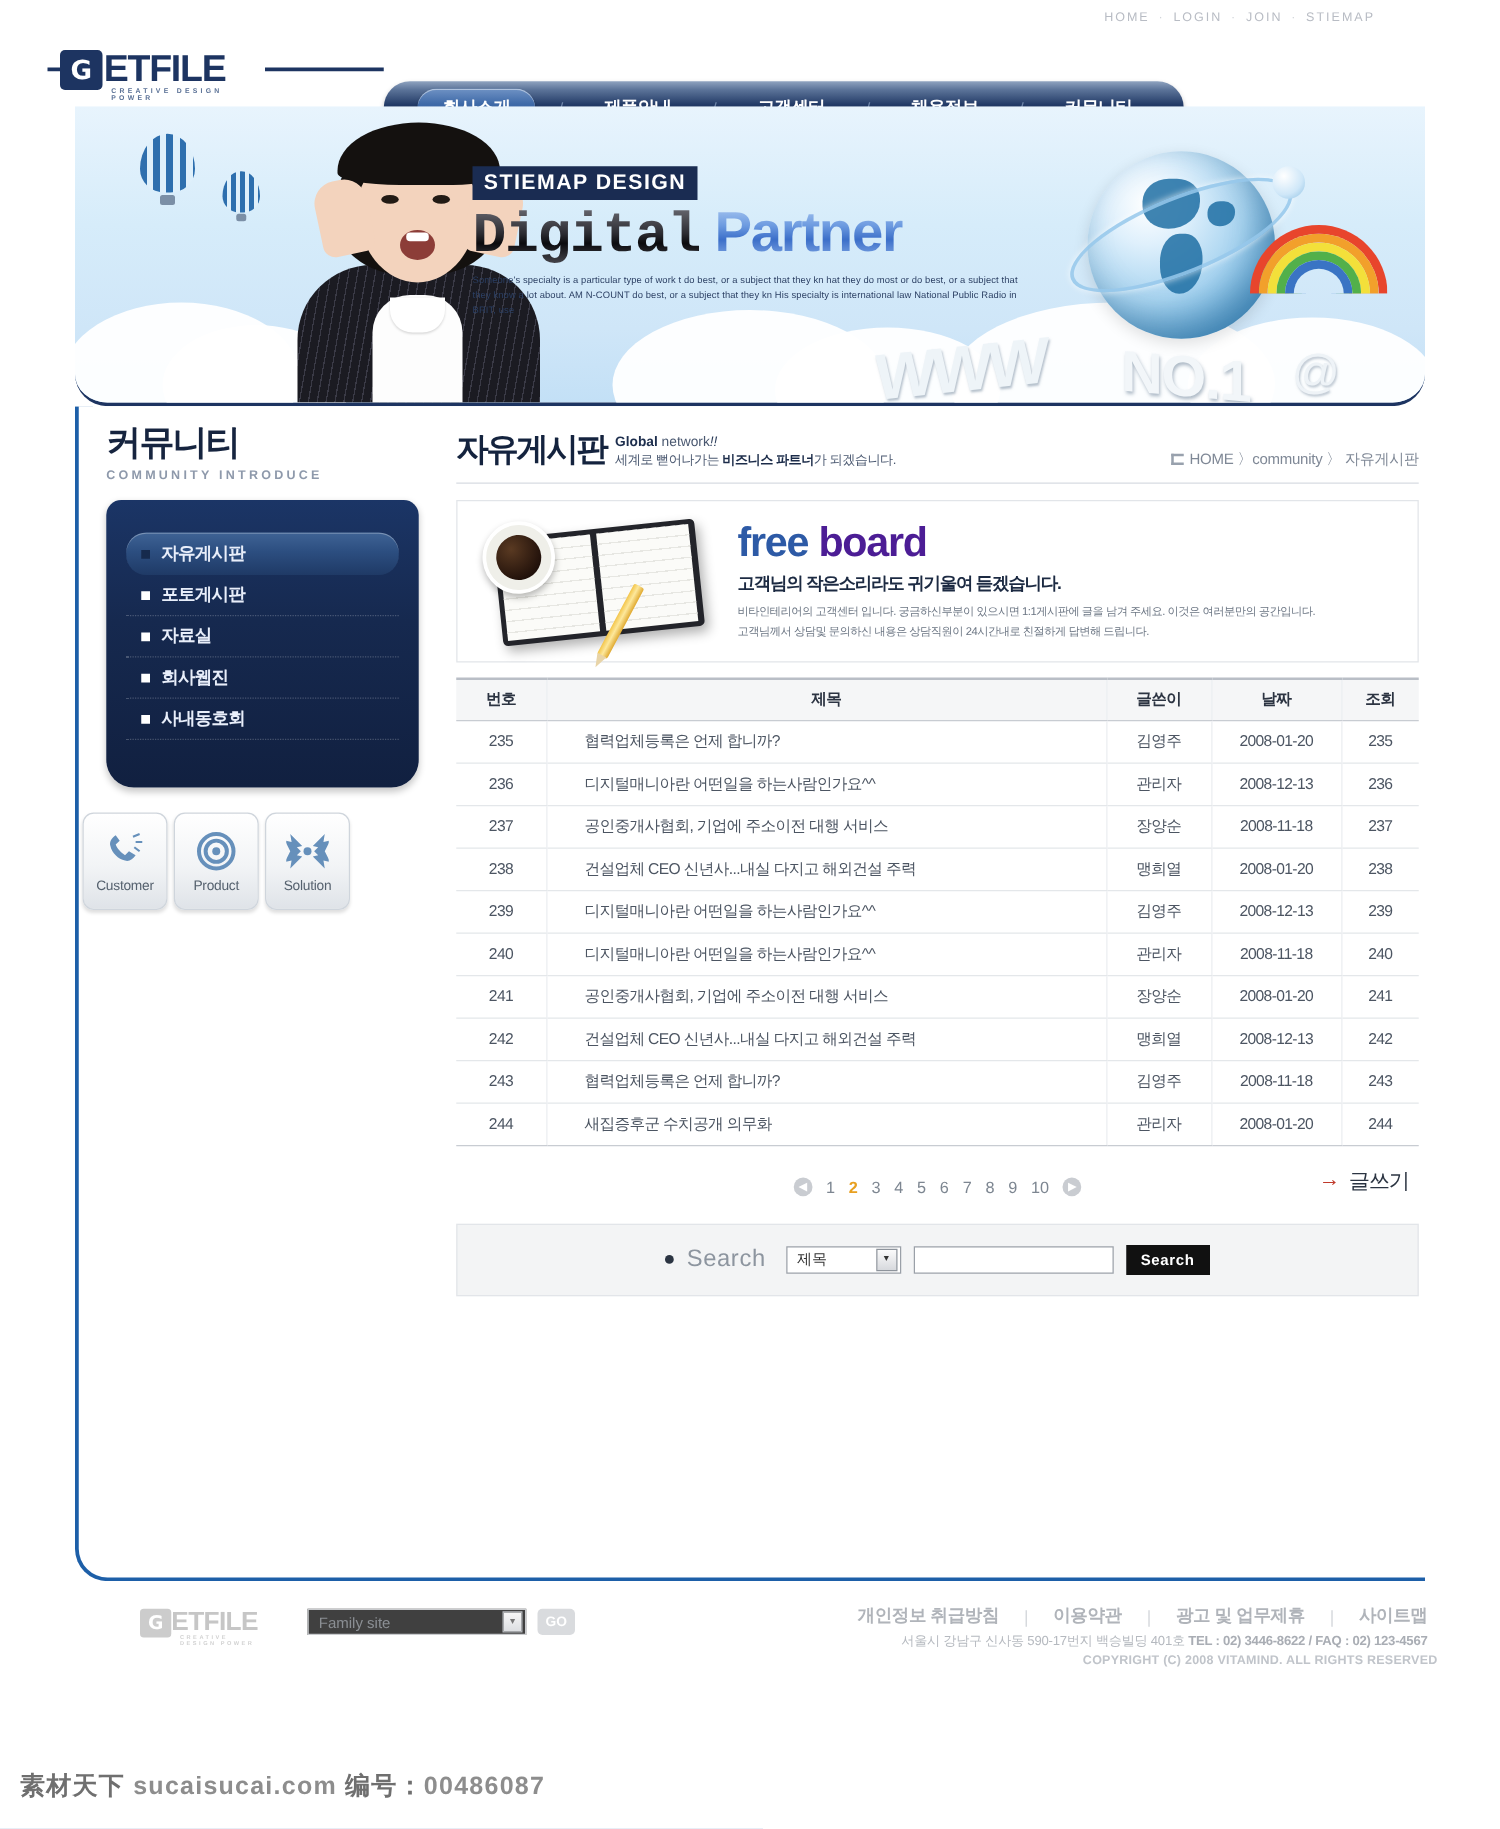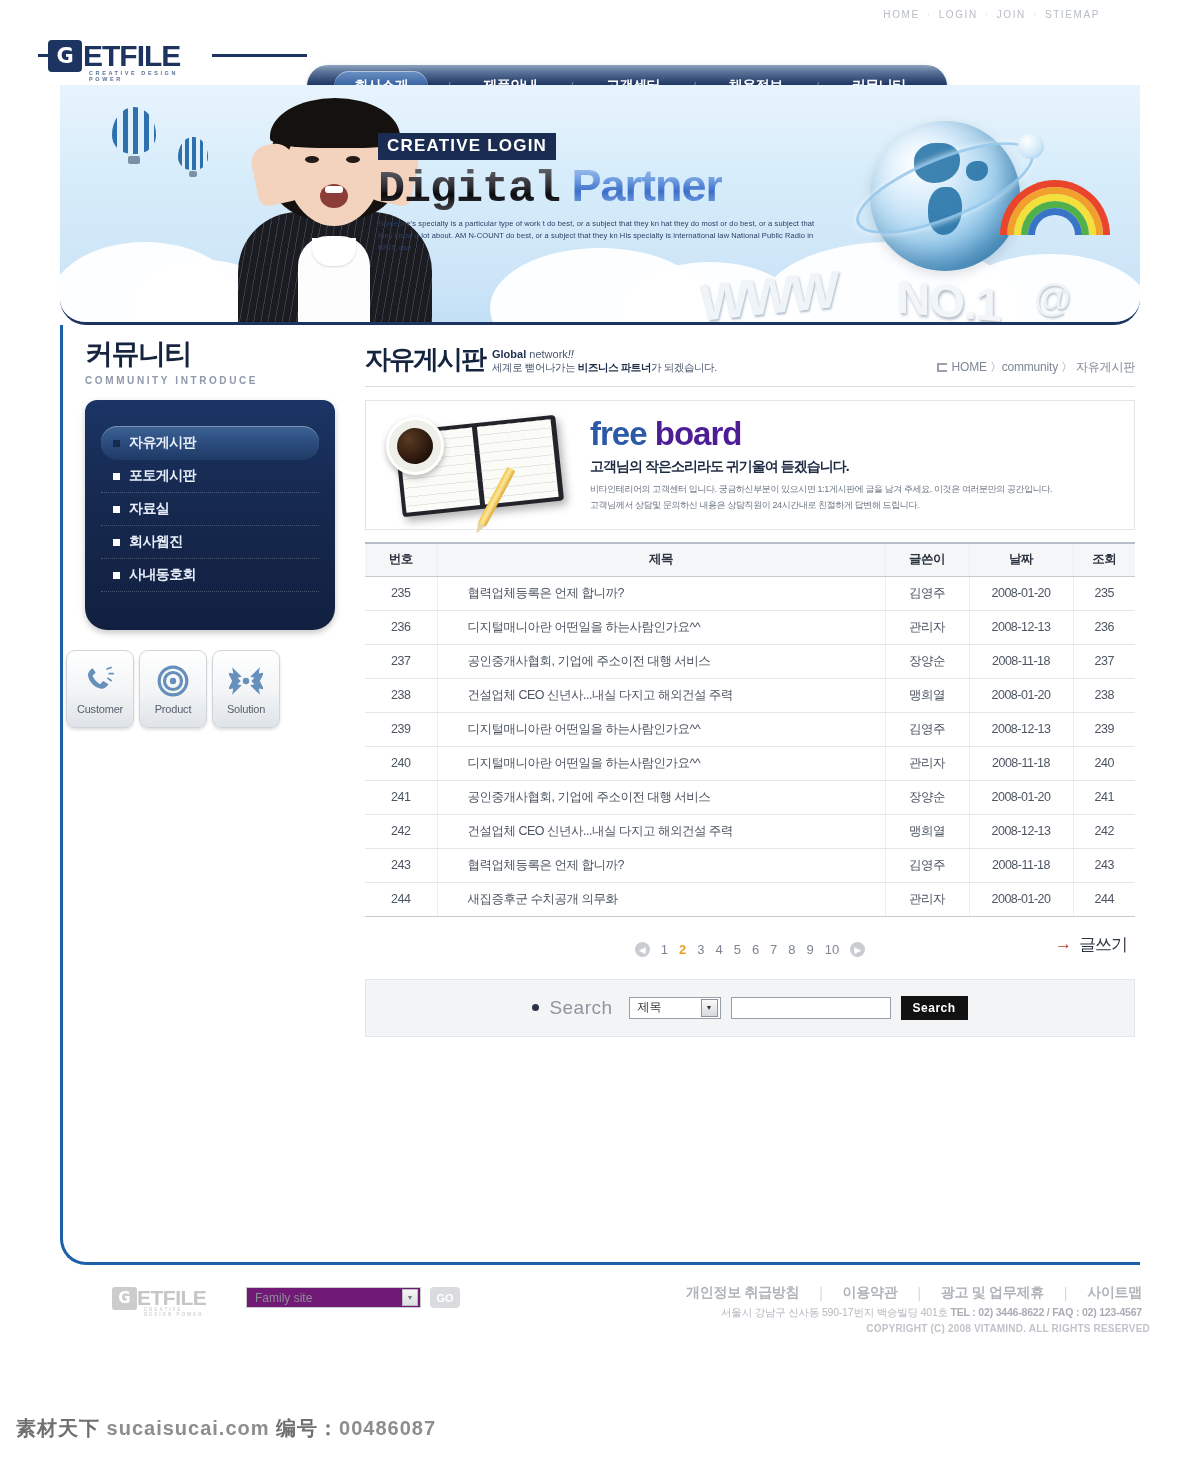--- a/index.html
+++ b/index.html
@@ -307,21 +307,21 @@
   .f-logo { position:absolute; left:112px; top:11px; display:flex; align-items:center; }
   .f-mark {
     width:25px; height:23px; background:#ccc; border-radius:3px; color:#fff;
     font-size:15px; font-weight:bold; display:flex; align-items:center; justify-content:center;
     font-family:"DejaVu Sans",sans-serif;
   }
   .f-name { font-size:21px; font-weight:bold; color:#c6c6c6; letter-spacing:-0.5px; }
   .f-tag { position:absolute; left:32px; top:21px; font-size:4.5px; letter-spacing:2px; color:#d2d2d2; font-weight:bold; }
   .f-sel {
     position:absolute; left:246px; top:12px; width:175px; height:21px;
-    background:#701a75; border:1px solid #c9cbce; display:flex; align-items:center;
+    background:#404040; border:1px solid #c9cbce; display:flex; align-items:center;
     justify-content:space-between; padding:0 2px 0 8px; font-size:12px; color:#8b8f94;
   }
   .f-sel .cb { width:16px; height:17px; background:linear-gradient(180deg,#f7f7f7,#dcdee1);
     border:1px solid #b8bbbf; display:flex; align-items:center; justify-content:center; font-size:7px; color:#777; }
   .f-go {
     position:absolute; left:430px; top:12px; width:30px; height:21px; border-radius:4px;
     background:#d9dbde; color:#fff; font-size:11px; font-weight:bold;
     display:flex; align-items:center; justify-content:center;
   }
   .f-links {
@@ -418,21 +418,21 @@
       <div class="w-face"></div>
       <div class="w-bang"></div>
       <div class="w-eye l"></div>
         <div class="w-eye r"></div>
       <div class="w-mouth"></div>
       <div class="w-hand l"></div>
         <div class="w-hand r"></div>
     </div>
 
     <div class="bn-text">
-      <span class="bn-tag">CREATIVE LOGIN</span>
+      <span class="bn-tag">STIEMAP DESIGN</span>
       <div class="bn-title">
         <span class="dark">Digital</span>
         <span class="blue">Partner</span>
       </div>
       <div class="bn-desc">Someone's specialty is a particular type of work t do best, or a subject that they kn hat they do most or do best, or a subject that they know a lot about. AM N-COUNT do best, or a subject that they kn His specialty is international law National Public Radio in BRIT, use</div>
     </div>
 
     <div class="globe">
       <div class="continent" style="left:44px;top:22px;width:46px;height:40px;"></div>
       <div class="continent" style="left:58px;top:66px;width:34px;height:48px;"></div>

